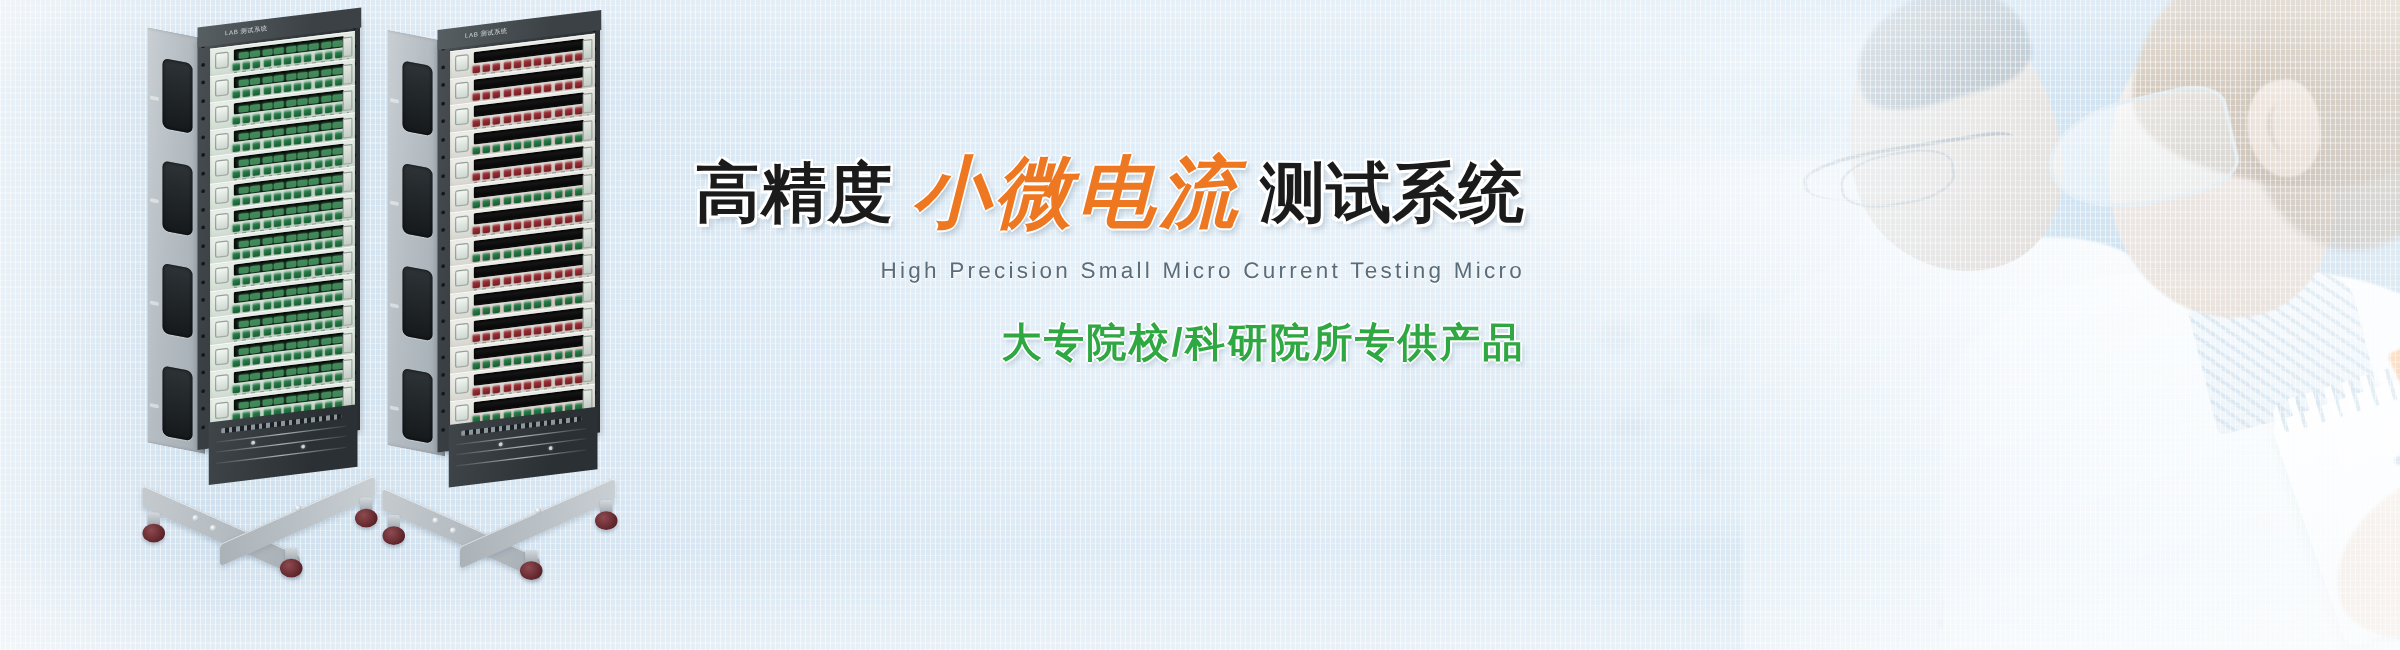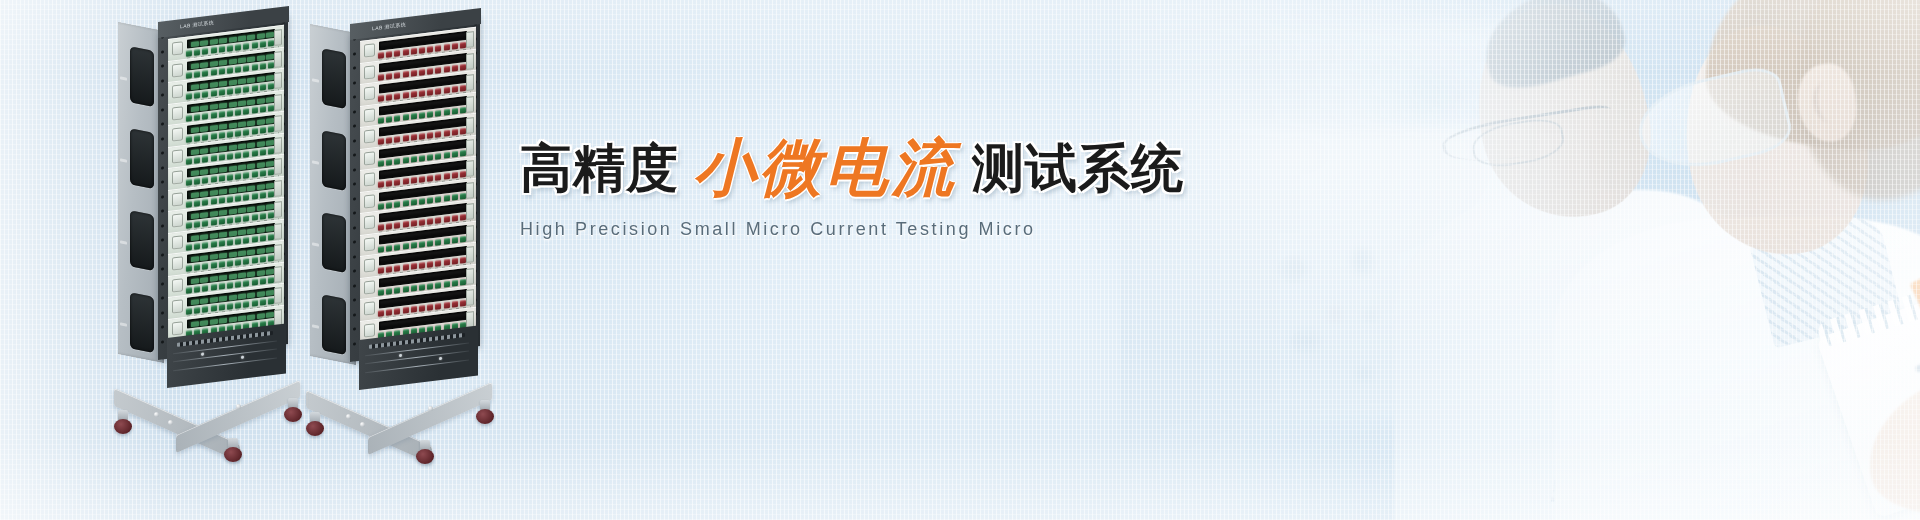--- a/index.html
+++ b/index.html
@@ -243,21 +243,21 @@
     background:radial-gradient(circle at 35% 35%, #ffffff, #9aa3aa); }
   .caster{ position:absolute; width:18px; height:24px;}
   .caster .fork{ position:absolute; left:4px; top:0; width:10px; height:12px;
     background:linear-gradient(180deg,#d3d9dd,#9ba3aa); border-radius:2px;
     box-shadow:0 1px 2px rgba(90,110,130,.4);}
   .caster .wheel{ position:absolute; left:0; top:9px; width:18px; height:15px;
     background:radial-gradient(circle at 38% 34%, #8e4a50, #5d2429 70%, #3c1518 100%);
     border-radius:50%; box-shadow:0 2px 3px rgba(80,100,120,.35);}
 
   
-  .copy{ position:absolute; left:520px; top:137px; width:700px; z-index:6; text-align:left; }
+  .copy{ position:absolute; left:520px; top:124px; width:700px; z-index:6; text-align:right; }
 
   .headline{ white-space:nowrap; line-height:1; }
   .headline .hl{
     font-family:"Liberation Sans", sans-serif;
     font-weight:bold;
     font-size:52px;
     letter-spacing:1px;
     color:#1b1b1b;
     text-shadow:
       2px 0 0 #fff, -2px 0 0 #fff, 0 2px 0 #fff, 0 -2px 0 #fff,
@@ -1239,16 +1239,17 @@
     </div>
   </div>
 
   <div class="copy">
     <div class="headline">
       <span class="hl">高精度</span>
       <span class="hl-accent">小微电流</span>
       <span class="hl">测试系统</span>
     </div>
     <div class="sub-en">High Precision Small Micro Current Testing Micro</div>
+    <div class="sub-cn">大专院校/科研院所专供产品</div>
   </div>
 
   <div class="vignette"></div>
 </div>
 
 </body></html>

